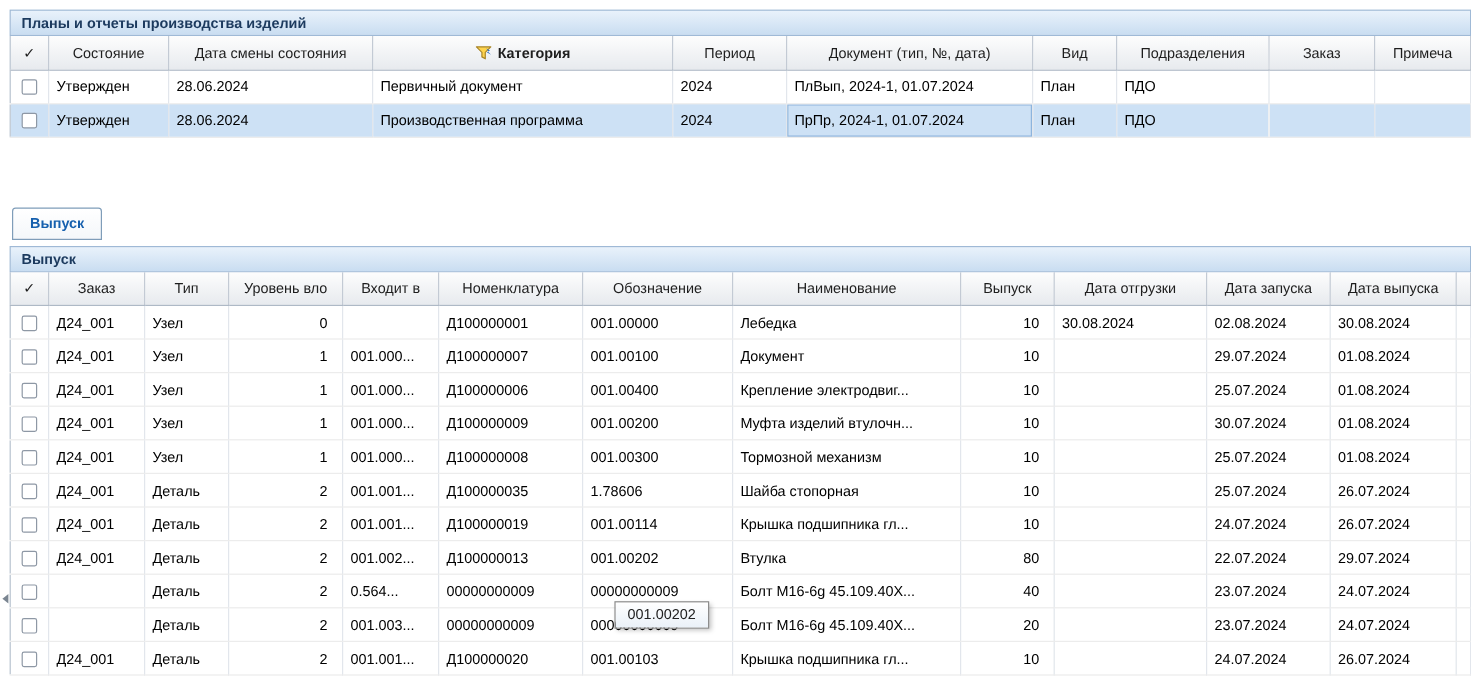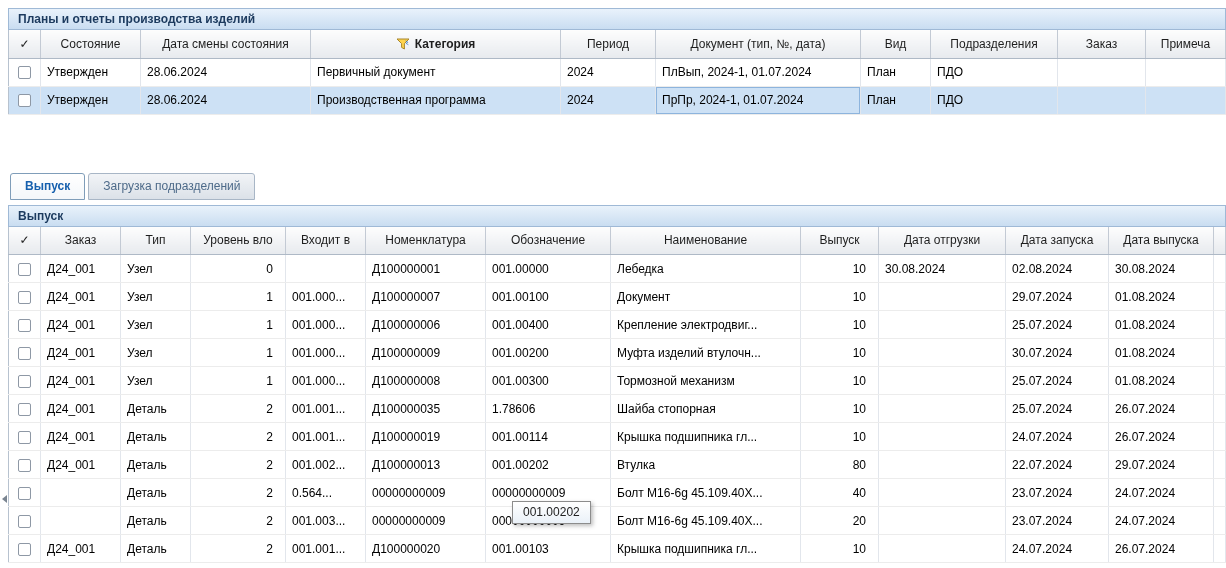--- a/index.html
+++ b/index.html
@@ -206,23 +206,20 @@
             <td class="col-order"></td>
             <td class="col-note"></td>
           </tr>
         </tbody>
       </table>
   </section>
 
   <div class="tabs">
     <div class="tab active">
       <span>Выпуск</span>
-    </div>
-    <div class="tab">
-      <span>Загрузка подразделений</span>
     </div>
   </div>
 
   <section class="bottom-panel">
     <div class="panel-header">
       <span>Выпуск</span>
     </div>
     <table id="output-table">
         <colgroup>
           <col class="col-check">

